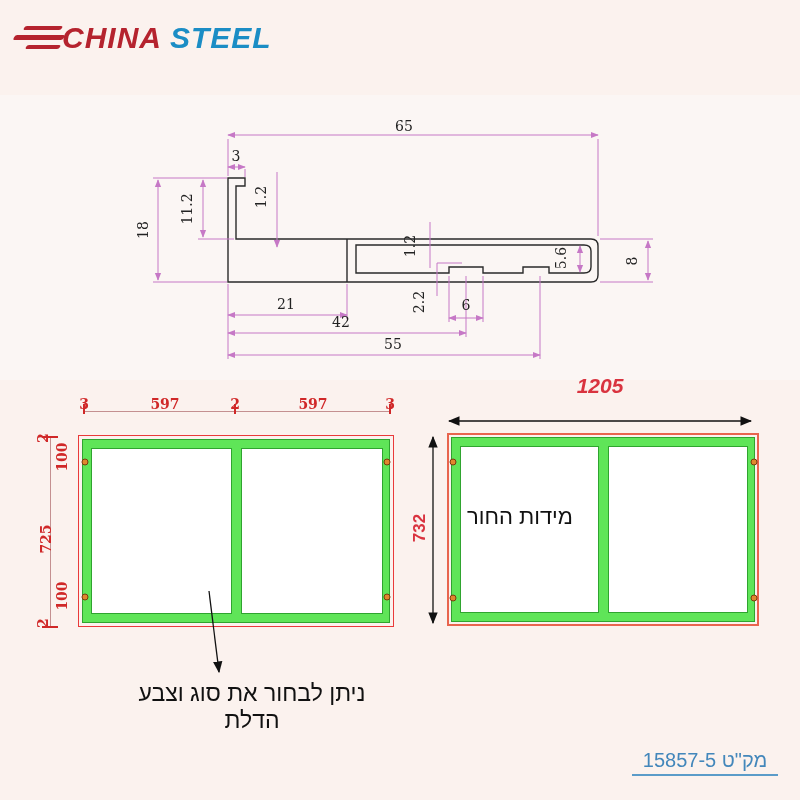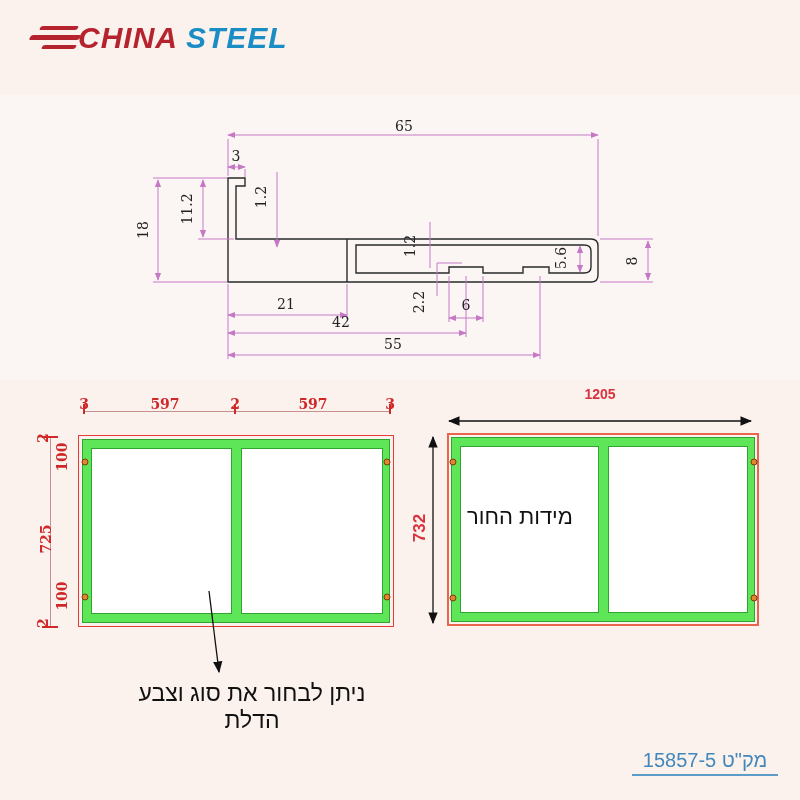--- a/index.html
+++ b/index.html
@@ -2,21 +2,21 @@
 <html><head>
 <meta charset="utf-8">
 <style>
   html,body{margin:0;padding:0;}
   body{
     width:800px;height:800px;position:relative;overflow:hidden;
     background:#fbf2ee;font-family:"Liberation Sans","DejaVu Sans",sans-serif;
   }
   .abs{position:absolute;}
   
-  .logo{left:26px;top:16px;height:44px;display:flex;align-items:center;z-index:6;}
+  .logo{left:10px;top:16px;height:44px;display:flex;align-items:center;z-index:6;}
   .speed{position:absolute;background:#b5232e;transform:skewX(-28deg);border-radius:2px;}
   .logo-text{font-style:italic;font-weight:bold;font-size:30px;letter-spacing:1px;
     margin-left:52px;white-space:nowrap;}
   .logo-china{color:#b5232e;}
   .logo-steel{color:#1b8dc5;margin-left:8px;}
   
   .profile-band{left:0;top:95px;width:800px;height:285px;background:#fbf6f4;z-index:0;}
   
   svg.overlay{left:0;top:0;z-index:5;pointer-events:none;}
   .dimtext{font-family:"DejaVu Serif","Liberation Serif",serif;font-size:14px;fill:#222;}
@@ -95,21 +95,21 @@
     <div class="cell" style="left:8px;top:8px;width:139px;height:167px;"></div>
     <div class="cell" style="left:156px;top:8px;width:140px;height:167px;"></div>
   </div>
 </div>
 
 <div class="abs hinge" style="left:453px;top:462px;"></div>
 <div class="abs hinge" style="left:453px;top:598px;"></div>
 <div class="abs hinge" style="left:754px;top:462px;"></div>
 <div class="abs hinge" style="left:754px;top:598px;"></div>
 
-<div class="abs big-red ctr" style="left:600px;top:394px;font-size:14px;">1205</div>
+<div class="abs big-red ctr" style="left:600px;top:386px;font-size:21px;font-style:italic;">1205</div>
 <div class="abs big-red rot" style="left:420px;top:528px;font-size:17px;">732</div>
 <div class="abs hole-label" style="left:467px;top:504px;" dir="rtl">מידות החור</div>
 
 <div class="abs caption" dir="rtl">ניתן לבחור  את סוג וצבע הדלת</div>
 <div class="abs catalog" dir="rtl">מק"ט 15857-5</div>
 
 <svg class="abs overlay" width="800" height="800" viewBox="0 0 800 800">
   <defs>
     <marker id="ma" viewBox="0 0 10 10" refX="9" refY="5" markerWidth="8" markerHeight="8" orient="auto-start-reverse">
       <path d="M0,1 L10,5 L0,9 z" fill="#c678c6"></path>

